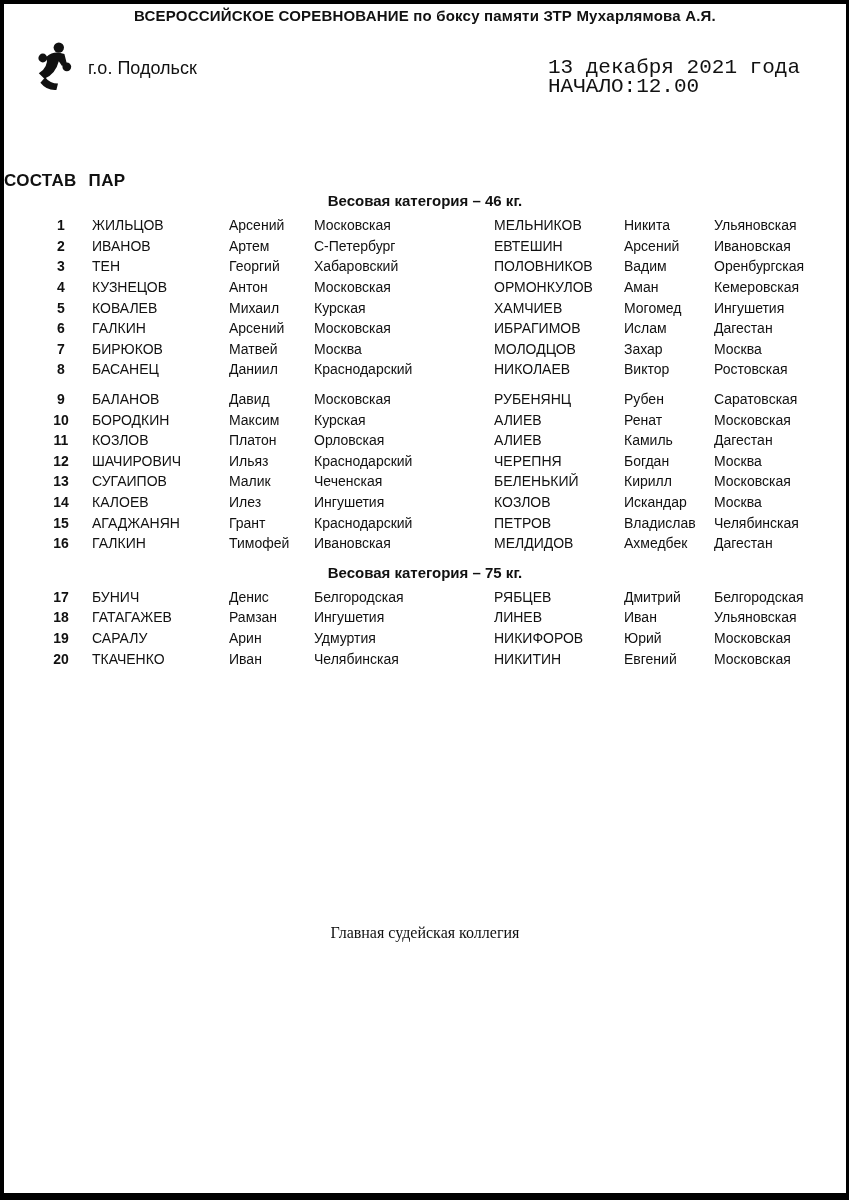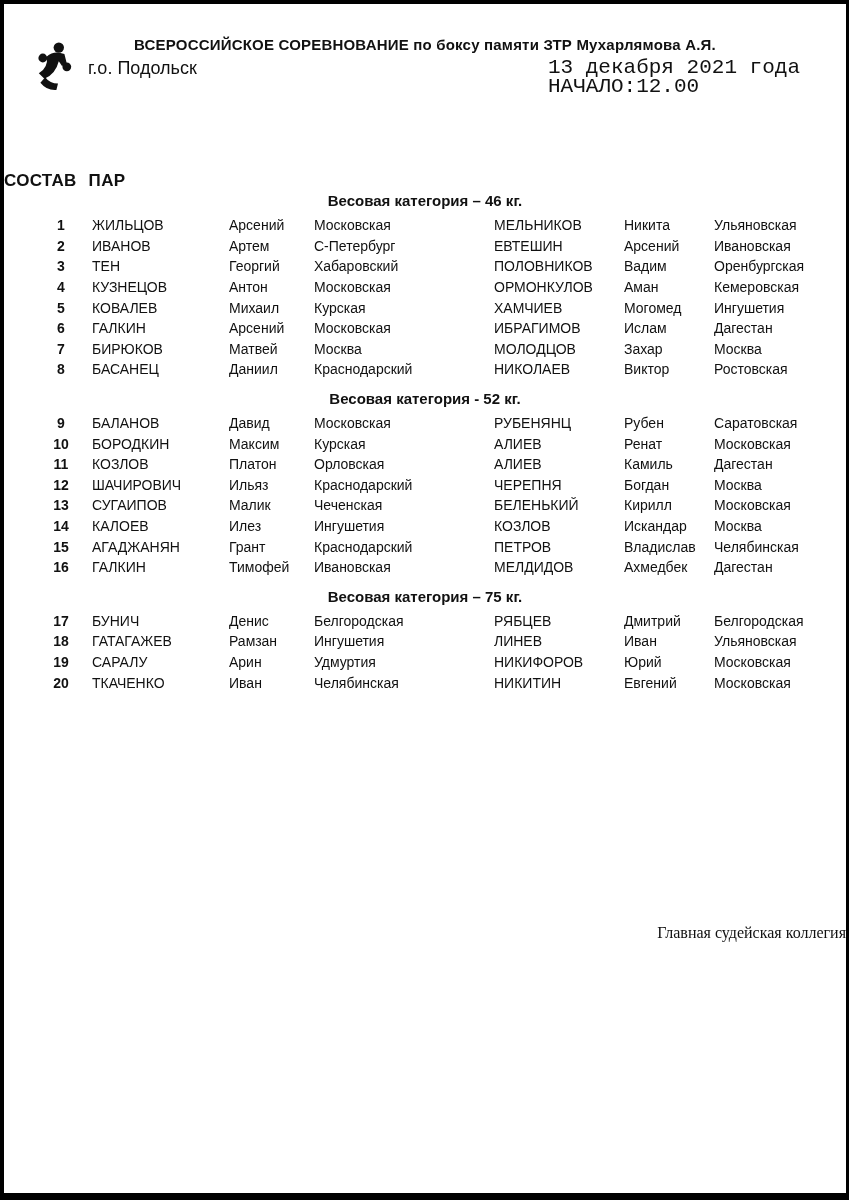--- a/index.html
+++ b/index.html
@@ -12,21 +12,21 @@
   .page {
     position:relative;
     width:849px; height:1200px;
     background:#ffffff;
     border-style:solid; border-color:#000000;
     border-width:4px 3px 7px 4px;
     overflow:hidden;
   }
   .header { position:relative; height:105px; }
   .comp-title {
-    padding-top:32px;
+    padding-top:3px;
     text-align:center;
     font-weight:bold;
     font-size:15px;
     letter-spacing:0.2px;
   }
   .boxer-icon { position:absolute; left:30px; top:36px; width:40px; height:52px; }
   .city { position:absolute; left:84px; top:54px; font-size:18px; }
   .date-block {
     position:absolute; right:46px; top:54px;
     font-size:21px; line-height:19px;font-family:Liberation Mono, monospace;
@@ -53,21 +53,21 @@
     padding-left:40px; padding-right:30px;
     height:20.6px;
     align-items:center;
     font-size:14px;
   }
   .cell { overflow:hidden; white-space:nowrap; }
   .cell.num { font-weight:bold; text-align:center; padding-right:14px; }
   .footer {
     position:absolute; top:920px; left:0;
     width:100%;
-    text-align:right;
+    text-align:center;
     font-family:"Liberation Serif", serif;
     font-size:16px;
   }
 </style>
 </head>
 <body>
 
 <div class="page">
 
   <div class="header">
@@ -161,21 +161,20 @@
           <div class="cell num">8</div>
           <div class="cell red_surname">БАСАНЕЦ</div>
           <div class="cell red_name">Даниил</div>
           <div class="cell red_region">Краснодарский</div>
           <div class="cell blue_surname">НИКОЛАЕВ</div>
           <div class="cell blue_name">Виктор</div>
           <div class="cell blue_region">Ростовская</div>
         </div>
       </section>
       <section class="section">
-        <div class="section-heading">Весовая категория - 52 кг.</div>
         <div class="row">
           <div class="cell num">9</div>
           <div class="cell red_surname">БАЛАНОВ</div>
           <div class="cell red_name">Давид</div>
           <div class="cell red_region">Московская</div>
           <div class="cell blue_surname">РУБЕНЯНЦ</div>
           <div class="cell blue_name">Рубен</div>
           <div class="cell blue_region">Саратовская</div>
         </div>
         <div class="row">

